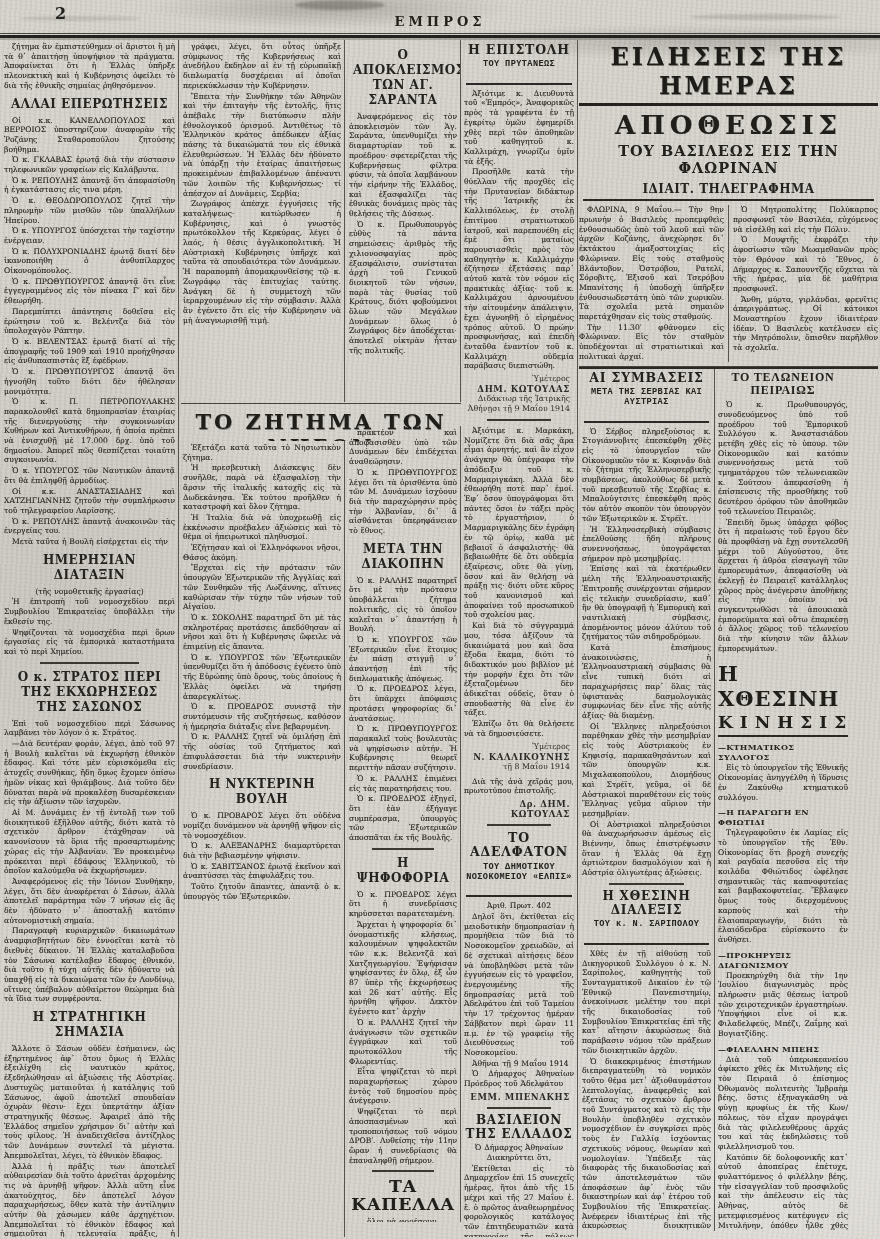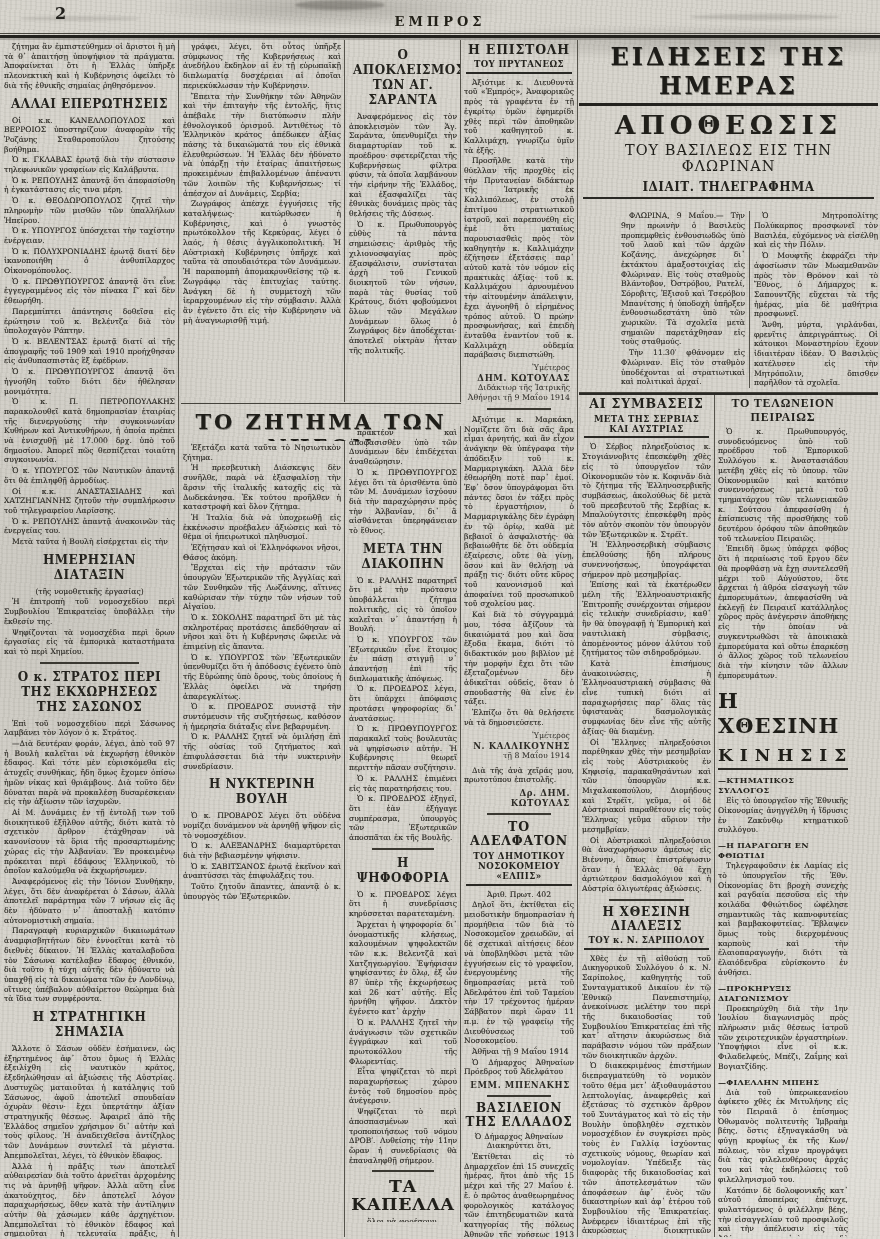--- a/index.html
+++ b/index.html
@@ -42,39 +42,39 @@
   
   .p{font-size:7.6px;line-height:9.7px;text-align:justify;text-indent:8px;margin:0 0 1px;
      color:#35332d;text-shadow:0 0 .6px rgba(40,38,34,.55);word-spacing:.4px;}
   .p.it{font-style:italic;}
   .p.ctr{text-align:center;text-indent:0;}
   .h1{font-size:20px;font-weight:bold;text-align:center;letter-spacing:2px;color:#201f1a;
       margin:6px 0 3px;line-height:1.05;text-shadow:.4px .4px 0 rgba(32,31,26,.4);}
   .h2{font-size:12.5px;font-weight:bold;text-align:center;letter-spacing:.8px;color:#22211c;
       margin:1px 0 2px;line-height:1.15;}
   .h2s{font-size:8.6px;font-weight:bold;text-align:center;letter-spacing:.4px;color:#24231e;
-      margin:0 2px 4px;padding-bottom:2px;border-bottom:2px solid #2a2925;line-height:1.2;}
+      margin:0 2px 4px;padding-bottom:13px;border-bottom:2px solid #2a2925;line-height:1.2;font-family:Liberation Mono, monospace;}
   .h3{font-size:12px;font-weight:bold;text-align:center;letter-spacing:.5px;color:#24231e;
       margin:6px 4px 4px;line-height:1.25;}
   .h3.ul{border-bottom:2px solid #2a2925;padding-bottom:2px;}
   .bh{font-size:8px;font-weight:bold;margin:5px 0 1px;color:#26251f;letter-spacing:.3px;}
   .sig{margin:3px 4px 5px 0;text-align:right;}
   .sig div{font-size:7.8px;line-height:10px;color:#2e2c27;}
   .sig div.caps{font-weight:bold;font-size:8.6px;letter-spacing:.6px;}
   .rulebar{width:58%;margin:5px auto;border-top:2px solid #3a3831;}
   .h1b{margin:8px 0 5px;border-bottom:2px solid #2a2925;padding-bottom:3px;}
   .h1b .l1{font-size:21px;font-weight:bold;letter-spacing:1px;text-align:left;color:#1f1e19;}
   .h1b .l2{font-size:17px;font-weight:bold;letter-spacing:7px;text-align:right;color:#1f1e19;
-      margin-top:7px;}
+      margin-top:1px;}
   .banner{font-size:24px;font-weight:bold;text-align:center;letter-spacing:3px;color:#1d1c18;
       border-bottom:3px solid #23221e;padding:2px 0 3px;margin:0 0 4px;
       text-shadow:.6px .6px 0 rgba(30,29,24,.5);}
-  .apoth-sub{font-size:14.5px;font-weight:normal;text-align:center;letter-spacing:1px;margin:0 0 2px;color:#22211c;}
-  .cols2{column-count:2;column-gap:9px;column-rule:1px solid #56544c;margin-top:12px;
-      border-bottom:1px solid #45433c;padding-bottom:4px;padding-left:42px;}
+  .apoth-sub{font-size:14.5px;font-weight:bold;text-align:center;letter-spacing:1px;margin:0 0 2px;color:#22211c;}
+  .cols2{column-count:2;column-gap:9px;column-rule:1px solid #56544c;margin-top:4px;
+      border-bottom:1px solid #45433c;padding-bottom:4px;}
   .zit{font-size:21px;font-weight:bold;text-align:center;letter-spacing:3px;color:#1f1e19;
       margin-top:5px;text-shadow:.5px .5px 0 rgba(30,29,24,.45);}
 </style>
 </head>
 <body>
 
 <div class="page">
 
   <div class="top-strip">
     <div class="pageno">2</div>

